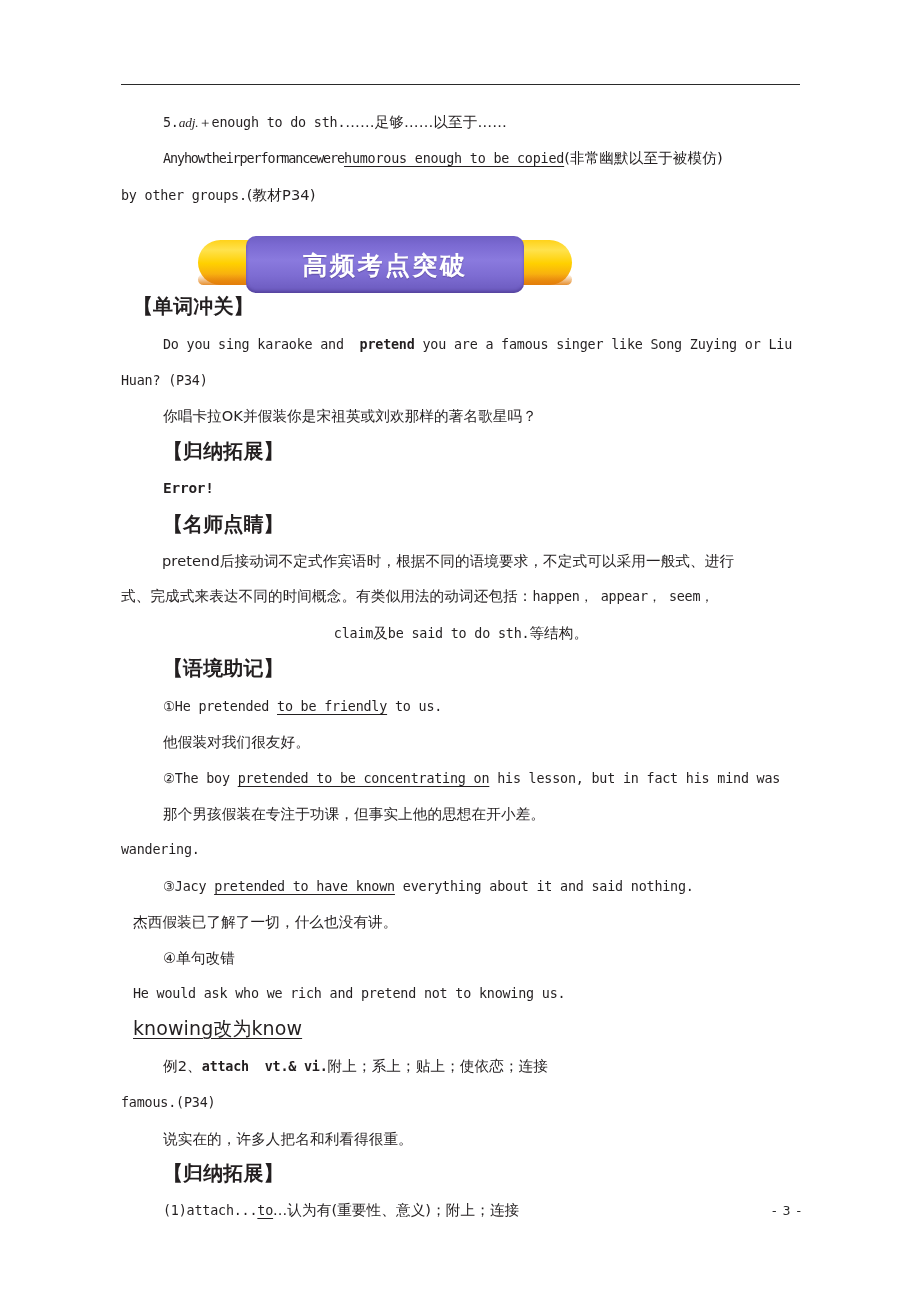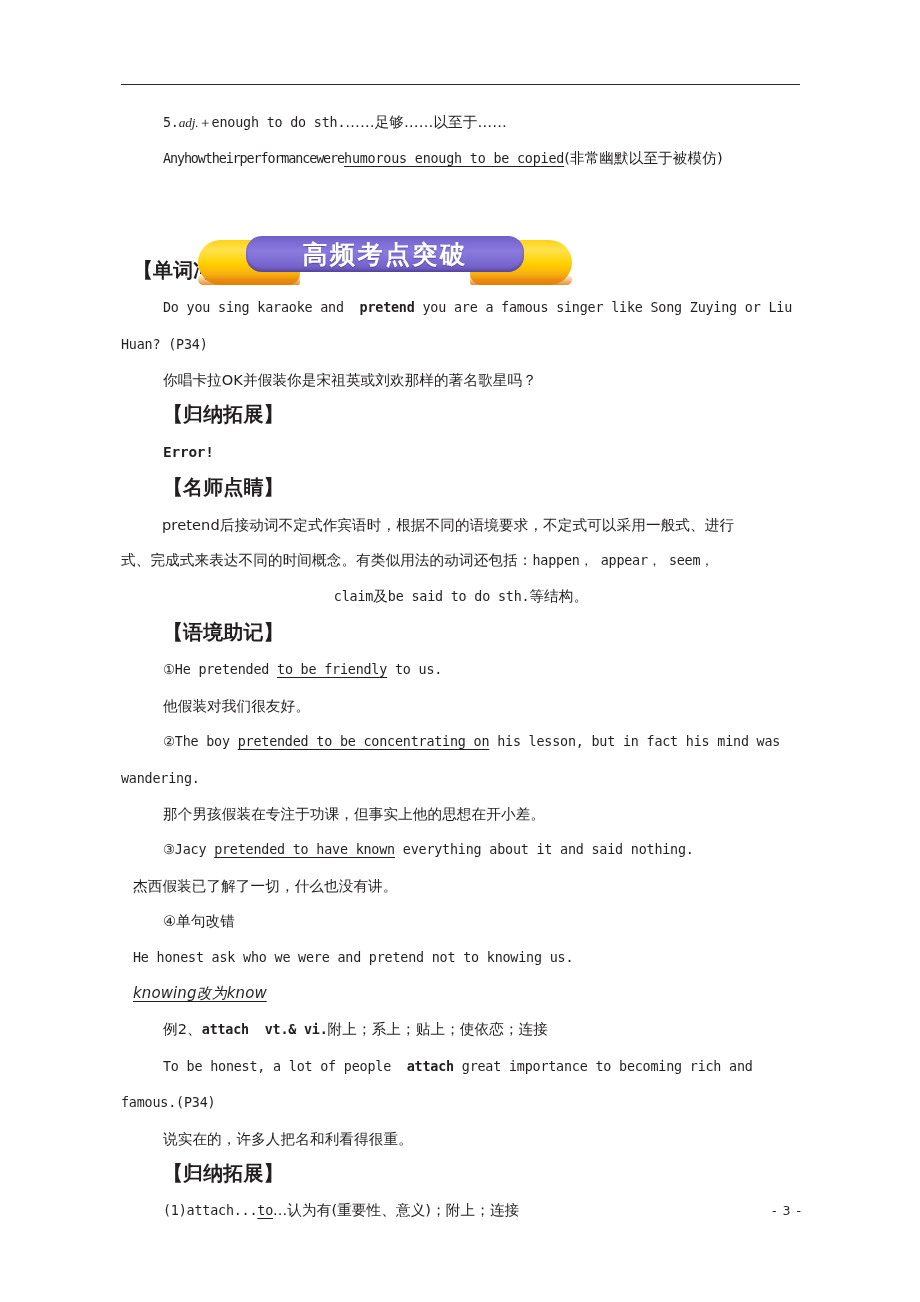--- a/index.html
+++ b/index.html
@@ -94,22 +94,22 @@
     left: 198px;
     top: 234px;
     width: 374px;
     height: 56px;
   }
   .banner-core {
     position: absolute;
     left: 48px;
     top: 2px;
     width: 278px;
-    height: 36px;
-    border-radius: 16px;
+    height: 57px;
+    border-radius: 10px;
     background: linear-gradient(180deg,
                 #6f5fc4 0%,
                 #7b6ad2 16%,
                 #8a7ade 42%,
                 #7d6cd2 70%,
                 #6a59bd 100%);
     box-shadow: inset 0 -2px 3px rgba(60,40,120,.45);
   }
   .banner-core-text {
     position: absolute;
@@ -175,20 +175,23 @@
   <div class="content">
 
     <div class="line indent">
       <span class="mono">5.</span><span class="mono it">adj.</span><span class="mono">＋enough to do sth.</span><span class="cn">……足够……以至于……</span>
     </div>
 
     <div class="line indent">
       <span class="mono tight">Anyhowtheirperformancewere</span><span class="mono u">humorous enough to be copied</span><span class="cn">(非常幽默以至于被模仿)</span>
     </div>
 
+    <div class="line" style="text-indent:-12px;">
+      <span class="mono">by other groups.</span><span class="cn">(教材P34)</span>
+    </div>
 
     <div style="height:76px;"></div>
 
     <div class="line">
       <span class="cn-b">【单词冲关】</span>
     </div>
 
 
     <div class="line indent">
       <span class="mono">Do you sing karaoke and</span><span class="mono">&nbsp;&nbsp;</span><span class="mono b">pretend</span><span class="mono">&nbsp;</span><span class="mono">you are a famous singer like Song Zuying or Liu</span>
@@ -235,55 +238,52 @@
     </div>
 
     <div class="line indent">
       <span class="cn">他假装对我们很友好。</span>
     </div>
 
     <div class="line indent">
       <span class="mono">②The boy </span><span class="mono u">pretended to be concentrating on</span><span class="mono"> his lesson, but in fact his mind was</span>
     </div>
 
+    <div class="line indent">
+      <span class="cn">那个男孩假装在专注于功课，但事实上他的思想在开小差。</span>
+    </div>
+
     <div class="line" style="text-indent:-12px;">
       <span class="mono">wandering.</span>
-    </div>
-
-    <div class="line indent">
-      <span class="cn">那个男孩假装在专注于功课，但事实上他的思想在开小差。</span>
     </div>
 
     <div class="line indent">
       <span class="mono">③Jacy </span><span class="mono u">pretended to have known</span><span class="mono"> everything about it and said nothing.</span>
     </div>
 
     <div class="line">
       <span class="cn">杰西假装已了解了一切，什么也没有讲。</span>
     </div>
 
     <div class="line indent">
       <span class="cn">④单句改错</span>
     </div>
 
     <div class="line">
-      <span class="mono">He honest ask who we were and pretend not to knowing us.</span>
+      <span class="mono">He would ask who we rich and pretend not to knowing us.</span>
     </div>
 
     <div class="line">
-      <span class="cn u" style="font-size:15px;font-style:italic;">knowing改为know</span>
+      <span class="cn u" style="font-size:19px;">knowing改为know</span>
     </div>
 
     <div class="line indent">
       <span class="cn">例2、</span><span class="mono b">attach</span><span class="mono b">&nbsp;&nbsp;</span><span class="mono b">vt.&amp; vi.</span><span class="cn">附上；系上；贴上；使依恋；连接</span>
     </div>
 
-    <div class="line indent">
-      <span class="mono">To be honest, a lot of people</span><span class="mono">&nbsp;&nbsp;</span><span class="mono b">attach</span><span class="mono">&nbsp;</span><span class="mono">great importance to becoming rich and</span>
-    </div>
 
     <div class="line" style="text-indent:-12px;">
       <span class="mono">famous.</span><span class="mono">(P34)</span>
     </div>
 
     <div class="line indent">
       <span class="cn">说实在的，许多人把名和利看得很重。</span>
     </div>
 
     <div class="line indent">

